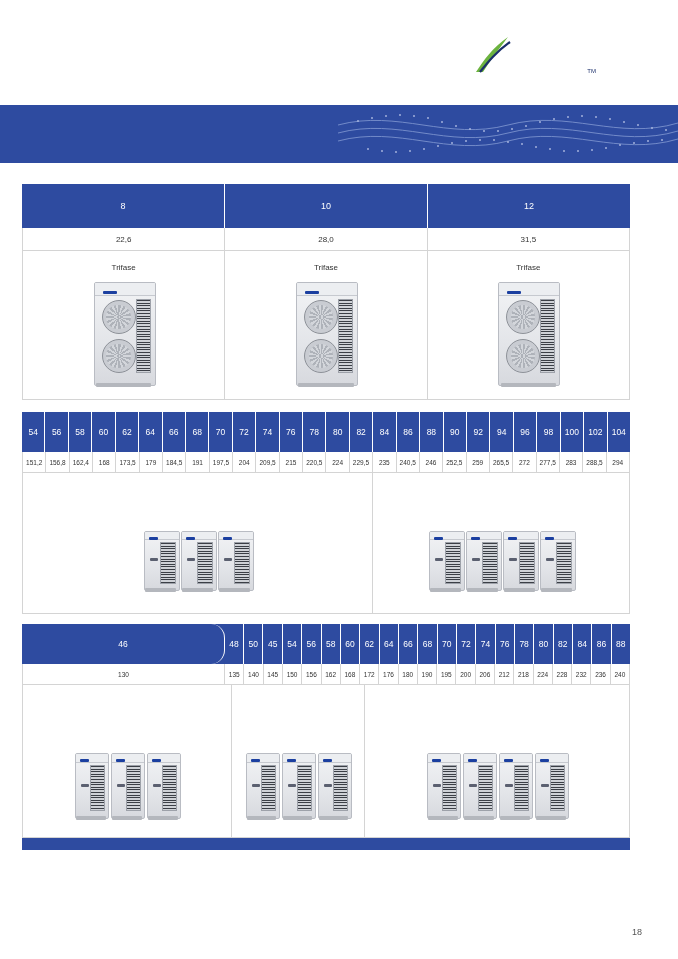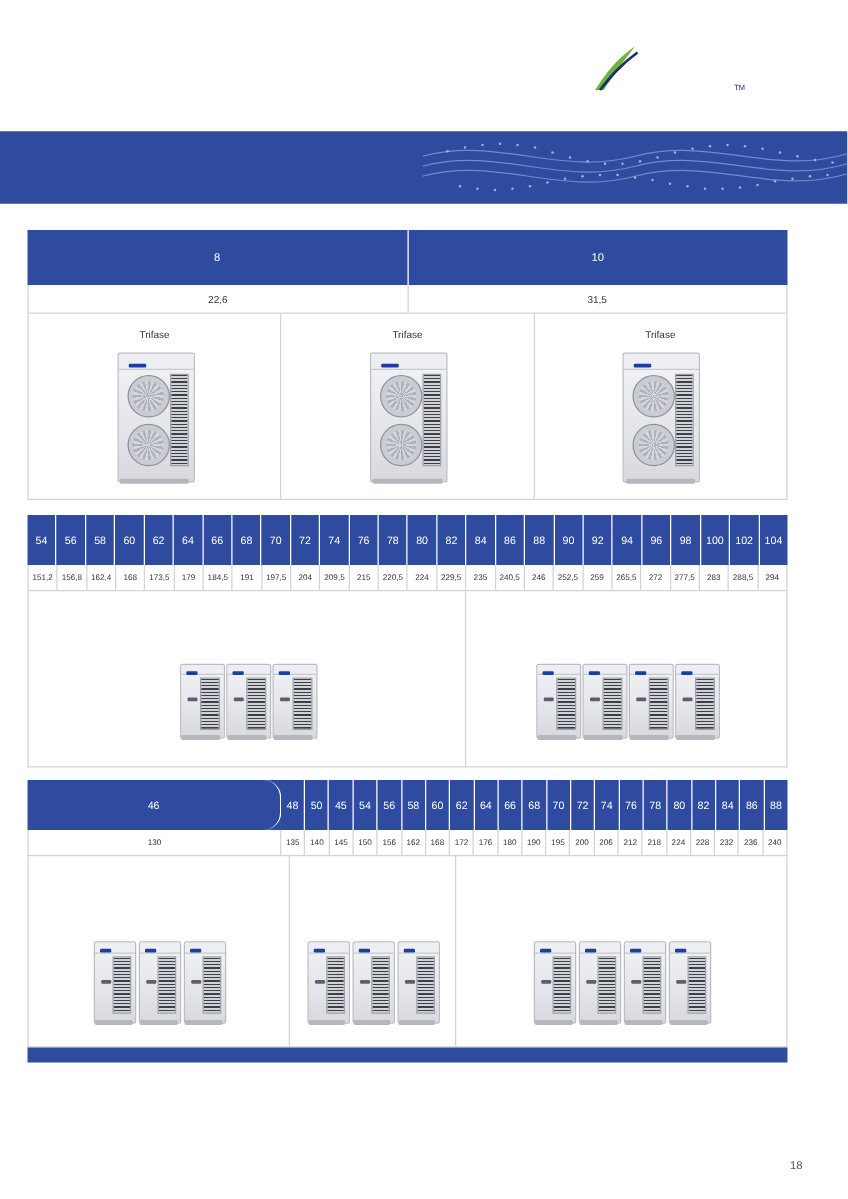--- a/index.html
+++ b/index.html
@@ -372,24 +372,26 @@
       <circle cx="324" cy="35" r="1"></circle>
     </g>
   </svg>
 </div>
 
 <div class="sheet">
 
   <div class="row-head">
     <div class="cell">8</div>
     <div class="cell">10</div>
+    <div class="cell">12</div>
   </div>
 
   <div class="row-val">
     <div class="cell">22,6</div>
+    <div class="cell">28,0</div>
     <div class="cell">31,5</div>
   </div>
 
   <div class="row-img">
     <div class="cell">
       <div class="phase-label">Trifase</div>
       <div class="unit" style="width:60px;height:102px;">
         <div class="body" style="width:60px;height:102px;">
           <div class="top-strip"></div>
           <div class="fan" style="left:7px;top:17px;width:32px;height:32px;"></div>

